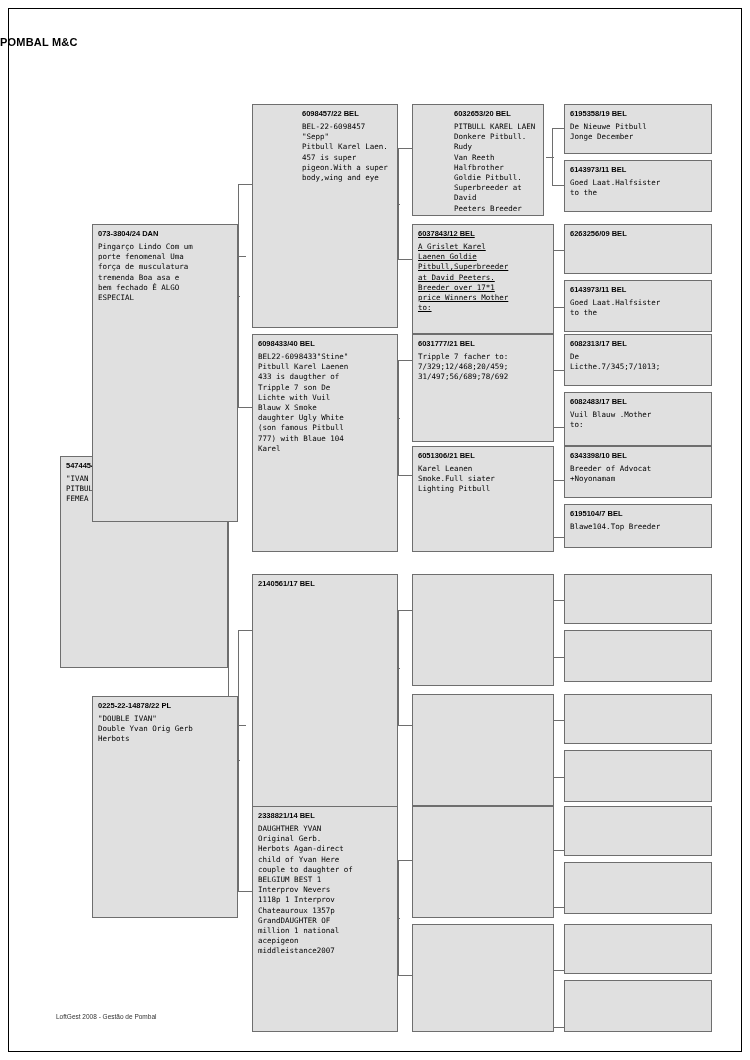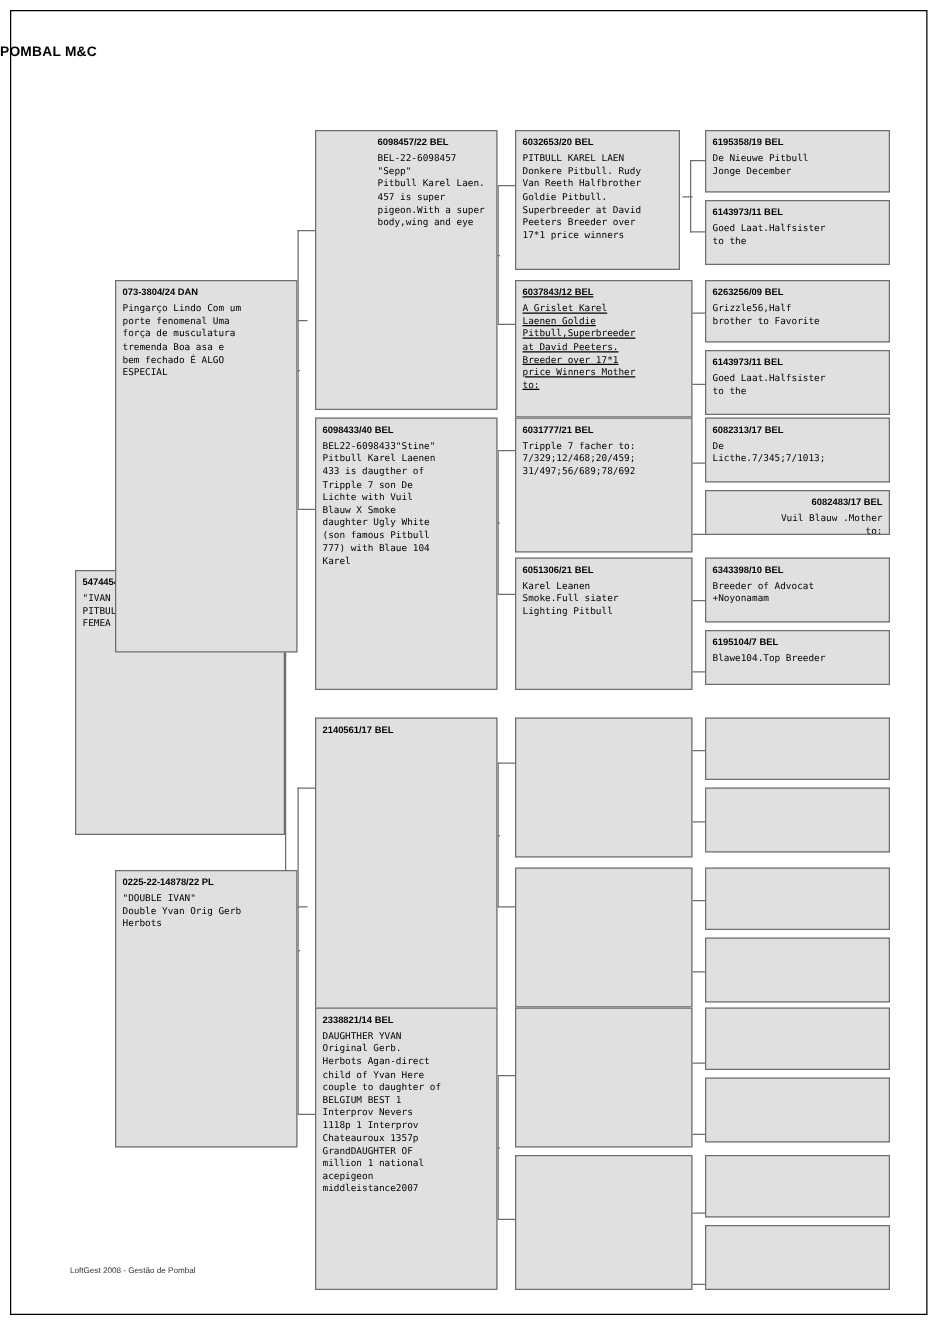--- a/index.html
+++ b/index.html
@@ -184,21 +184,21 @@
 BELGIUM BEST 1
 Interprov Nevers
 1118p 1 Interprov
 Chateauroux 1357p
 GrandDAUGHTER OF
 million 1 national
 acepigeon
 middleistance2007</span>
 </div>
 
-<div class="node" style="left:412px; top:104px; width:132px; height:112px;">
+<div class="node" style="left:412px; top:104px; width:132px; height:112px;padding-left:36px;">
   <span class="ring">6032653/20 BEL</span>
   <span class="desc">PITBULL KAREL LAEN
 Donkere Pitbull. Rudy
 Van Reeth Halfbrother
 Goldie Pitbull.
 Superbreeder at David
 Peeters Breeder over
 17*1 price winners</span>
 </div>
 <div class="node" style="left:412px; top:224px; width:142px; height:110px;text-decoration:underline;">
@@ -245,34 +245,32 @@
   <span class="desc">De Nieuwe Pitbull
 Jonge December</span>
 </div>
 <div class="node" style="left:564px; top:160px; width:148px; height:52px;">
   <span class="ring">6143973/11 BEL</span>
   <span class="desc">Goed Laat.Halfsister
 to the</span>
 </div>
 <div class="node" style="left:564px; top:224px; width:148px; height:50px;">
   <span class="ring">6263256/09 BEL</span>
-  <span class="desc">Grizzle56,Half
-brother to Favorite</span>
 </div>
 <div class="node" style="left:564px; top:280px; width:148px; height:52px;">
   <span class="ring">6143973/11 BEL</span>
   <span class="desc">Goed Laat.Halfsister
 to the</span>
 </div>
 <div class="node" style="left:564px; top:334px; width:148px; height:52px;">
   <span class="ring">6082313/17 BEL</span>
   <span class="desc">De
 Licthe.7/345;7/1013;</span>
 </div>
-<div class="node" style="left:564px; top:392px; width:148px; height:36px;text-align:right;">
+<div class="node" style="left:564px; top:392px; width:148px; height:54px;">
   <span class="ring">6082483/17 BEL</span>
   <span class="desc">Vuil Blauw .Mother
 to:</span>
 </div>
 <div class="node" style="left:564px; top:446px; width:148px; height:52px;">
   <span class="ring">6343398/10 BEL</span>
   <span class="desc">Breeder of Advocat
 +Noyonamam</span>
 </div>
 <div class="node" style="left:564px; top:504px; width:148px; height:44px;">

